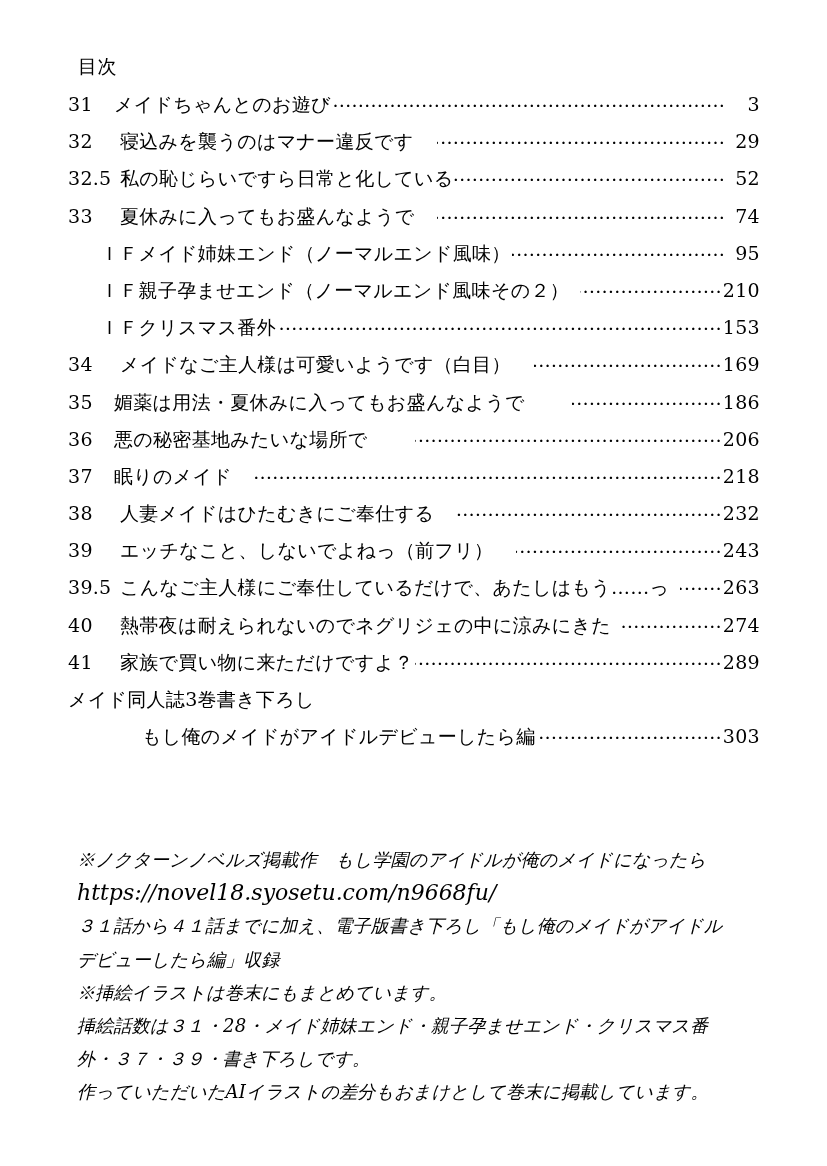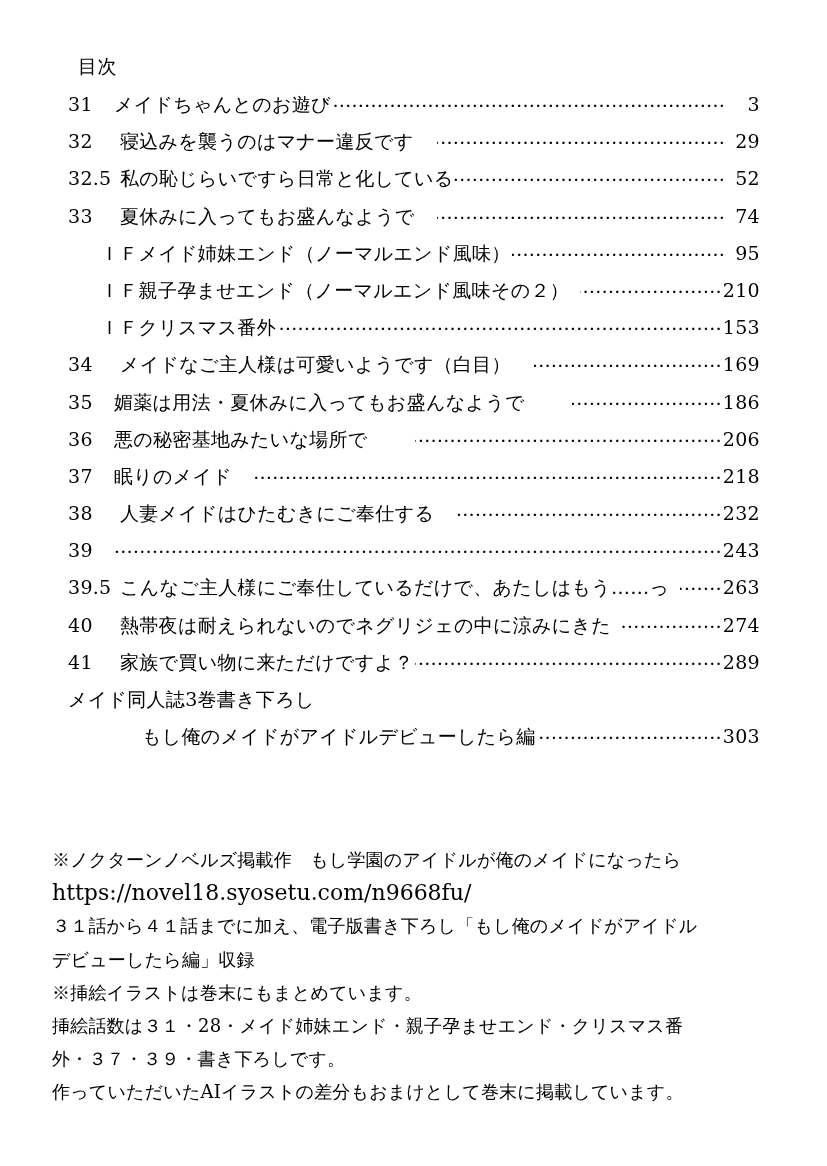--- a/index.html
+++ b/index.html
@@ -101,23 +101,24 @@
   .gap-m .toc-title { padding-left: 8px; }
 
   
   .pad-r .toc-title { padding-right: 22px; }
   .pad-r2 .toc-title { padding-right: 46px; }
   .pad-r3 .toc-title { padding-right: 10px; }
 
   
   .notes {
     position: absolute;
-    left: 52px;
+    left: 77px;
     top: 843px;
     width: 700px;
+    font-style: italic;
   }
   .note-line {
     font-size: 18px;
     line-height: 33.2px;
     white-space: nowrap;
     letter-spacing: 0.2px;
   }
   .note-line.url {
     font-size: 22px;
     letter-spacing: 0px;
@@ -222,20 +223,21 @@
       <div class="toc-row ind-0 gap-m pad-r">
         <span class="toc-num">38</span>
         <span class="toc-title">人妻メイドはひたむきにご奉仕する</span>
         <span class="toc-leader">
           <span>………………………………………………………………………………………………</span>
         </span>
         <span class="toc-page">232</span>
       </div>
       <div class="toc-row ind-0 gap-m pad-r">
         <span class="toc-num">39</span>
+        <span class="toc-title">エッチなこと、しないでよねっ（前フリ）</span>
         <span class="toc-leader">
           <span>………………………………………………………………………………………………</span>
         </span>
         <span class="toc-page">243</span>
       </div>
       <div class="toc-row ind-0 gap-m pad-r3">
         <span class="toc-num">39.5</span>
         <span class="toc-title">こんなご主人様にご奉仕しているだけで、あたしはもう……っ</span>
         <span class="toc-leader">
           <span>………………………………………………………………………………………………</span>

